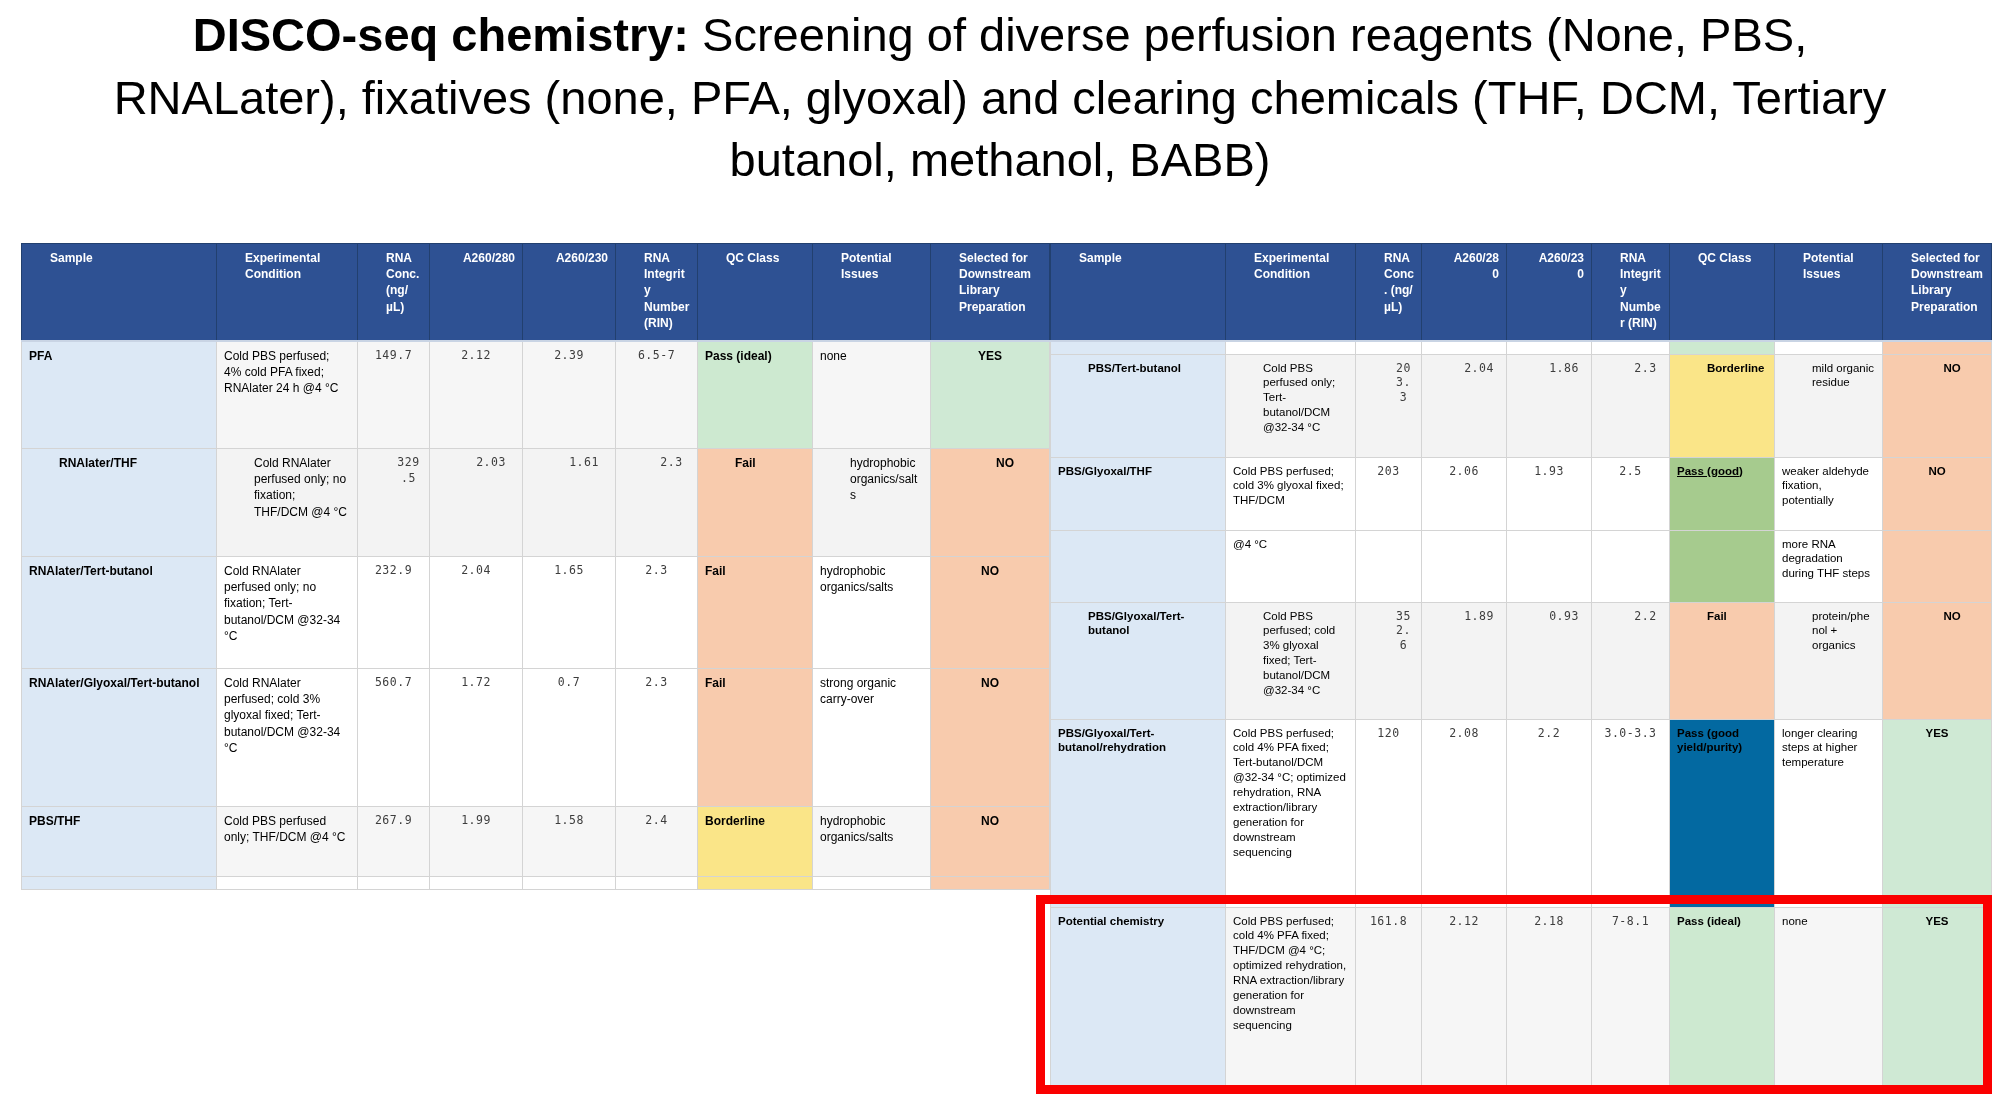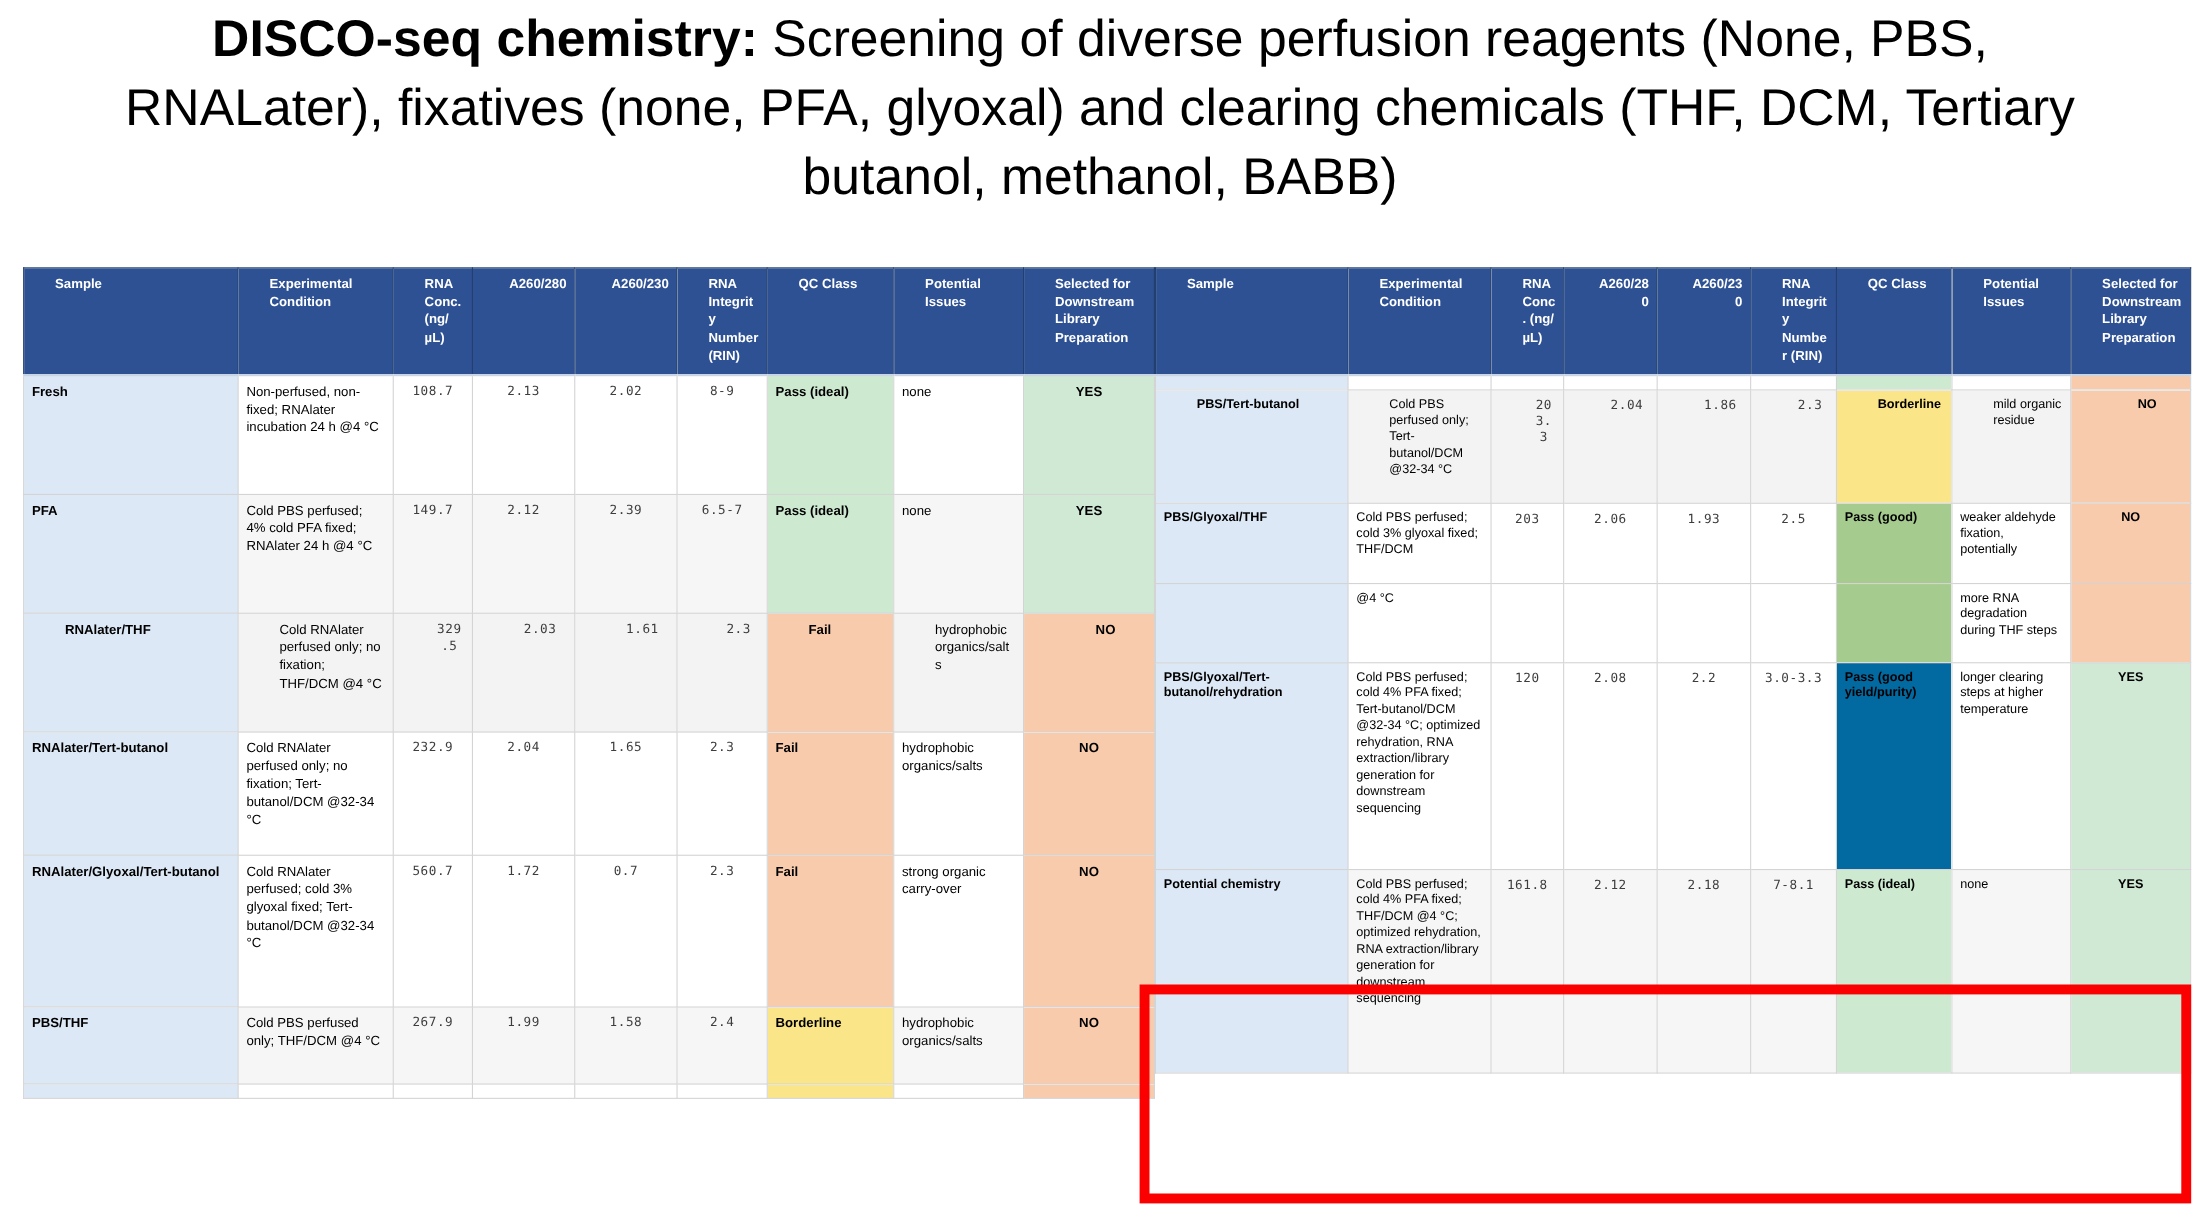--- a/index.html
+++ b/index.html
@@ -70,31 +70,20 @@
       <th>Experimental Condition</th>
       <th>RNA Conc. (ng/ µL)</th>
       <th class="hc">A260/280</th>
       <th class="hc">A260/230</th>
       <th>RNA Integrity Number (RIN)</th>
       <th>QC Class</th>
       <th>Potential Issues</th>
       <th>Selected for Downstream Library Preparation</th>
     </tr>
 
-    <tr style="height:109px">
-      <td class="sample">Fresh</td>
-      <td class="cond">Non-perfused, non-fixed; RNAlater incubation 24 h @4 °C</td>
-      <td class="num">108.7</td>
-      <td class="num">2.13</td>
-      <td class="num">2.02</td>
-      <td class="num">8-9</td>
-      <td class="qc" style="background-color: rgb(205, 233, 208);">Pass (ideal)</td>
-      <td class="iss">none</td>
-      <td class="sel" style="background-color: rgb(207, 233, 212);">YES</td>
-    </tr>
 
     <tr style="height:108px" class="alt2">
       <td class="sample">PFA</td>
       <td class="cond">Cold PBS perfused; 4% cold PFA fixed; RNAlater 24 h @4 °C</td>
       <td class="num">149.7</td>
       <td class="num">2.12</td>
       <td class="num">2.39</td>
       <td class="num">6.5-7</td>
       <td class="qc" style="background-color: rgb(205, 233, 208);">Pass (ideal)</td>
       <td class="iss">none</td>
@@ -213,37 +202,48 @@
       <td class="sel" style="background-color: rgb(248, 203, 173);">NO</td>
     </tr>
 
     <tr style="height:73px">
       <td class="sample">PBS/Glyoxal/THF</td>
       <td class="cond">Cold PBS perfused; cold 3% glyoxal fixed; THF/DCM</td>
       <td class="num">203</td>
       <td class="num">2.06</td>
       <td class="num">1.93</td>
       <td class="num">2.5</td>
-      <td class="qc" style="background-color: rgb(166, 203, 142);">Pass (good)</td>
+      <td class="qc" style="background-color: rgb(166, 203, 142); text-decoration: underline;">Pass (good)</td>
       <td class="iss">weaker aldehyde fixation, potentially</td>
       <td class="sel" style="background-color: rgb(248, 203, 173);">NO</td>
     </tr>
 
     <tr style="height:72px">
       <td class="sample"></td>
       <td class="cond">@4 °C</td>
       <td class="num"></td>
       <td class="num"></td>
       <td class="num"></td>
       <td class="num"></td>
       <td class="qc" style="background-color: rgb(166, 203, 142);"></td>
       <td class="iss">more RNA degradation during THF steps</td>
       <td class="sel" style="background-color: rgb(248, 203, 173);"></td>
     </tr>
 
+    <tr style="height:117px" class="alt">
+      <td class="sample">PBS/Glyoxal/Tert-butanol</td>
+      <td class="cond">Cold PBS perfused; cold 3% glyoxal fixed; Tert-butanol/DCM @32-34 °C</td>
+      <td class="num">352.6</td>
+      <td class="num">1.89</td>
+      <td class="num">0.93</td>
+      <td class="num">2.2</td>
+      <td class="qc" style="background-color: rgb(248, 203, 173);">Fail</td>
+      <td class="iss">protein/phenol + organics</td>
+      <td class="sel" style="background-color: rgb(248, 203, 173);">NO</td>
+    </tr>
 
     <tr style="height:188px">
       <td class="sample">PBS/Glyoxal/Tert-butanol/rehydration</td>
       <td class="cond">Cold PBS perfused; cold 4% PFA fixed; Tert-butanol/DCM @32-34 °C; optimized rehydration, RNA extraction/library generation for downstream sequencing</td>
       <td class="num">120</td>
       <td class="num">2.08</td>
       <td class="num">2.2</td>
       <td class="num">3.0-3.3</td>
       <td class="qc" style="background-color: #0369a1;">Pass (good yield/purity)</td>
       <td class="iss">longer clearing steps at higher temperature</td>

